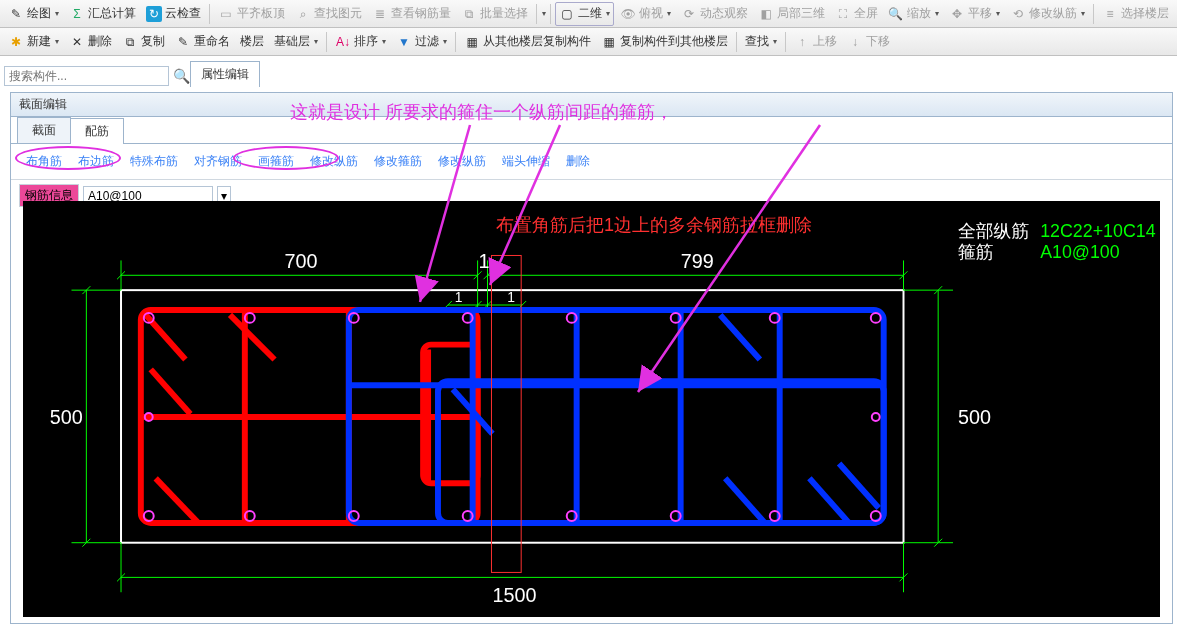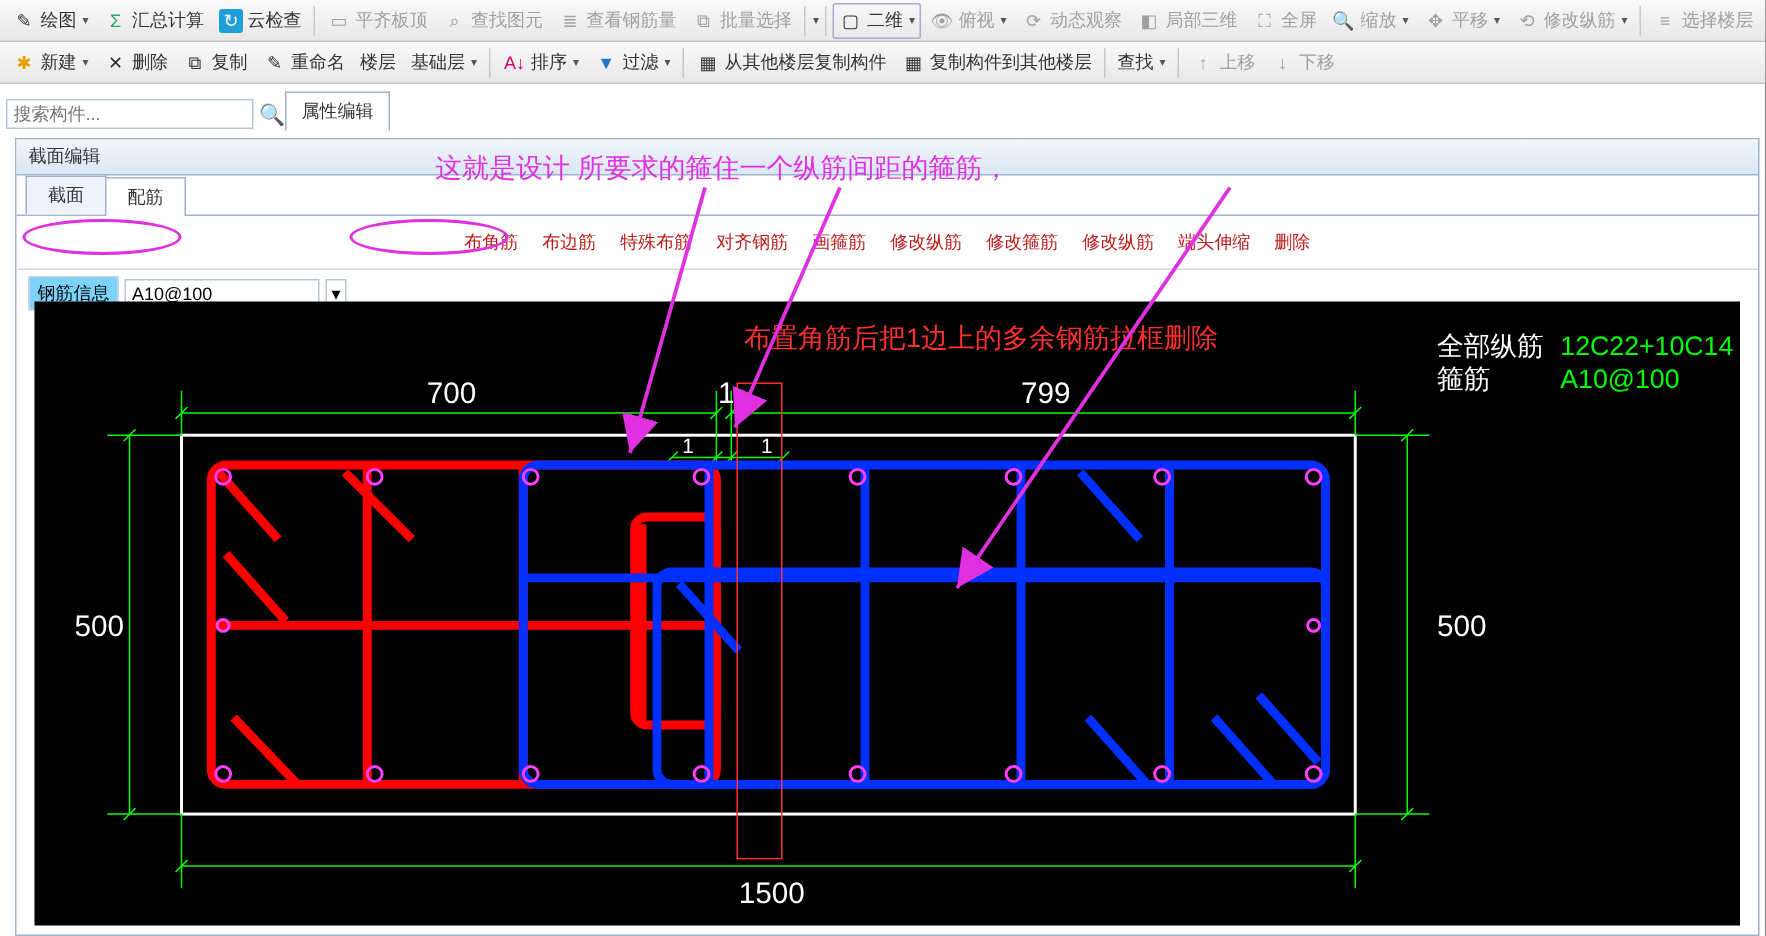--- a/index.html
+++ b/index.html
@@ -14,24 +14,24 @@
   .search-row { display: flex; align-items: center; gap: 4px; }
   .search-row input { width: 172px; height: 20px; border: 1px solid #b5c5d6; padding: 0 4px; font-size: 12px; color: #888; }
   .search-row .mag { color: #2a7de1; font-size: 14px; }
   .main-pane { position: absolute; left: 10px; top: 92px; right: 4px; bottom: 0; background: #fff; border: 1px solid #9db4cc; }
   .panel-title { background: linear-gradient(#f0f5fa,#dbe7f3); border-bottom: 1px solid #9db4cc; padding: 3px 8px; font-size: 12px; color: #333; }
   .tab-strip { position: absolute; left: 190px; top: 60px; }
   .tab { display: inline-block; border: 1px solid #9db4cc; border-bottom: none; background: #fff; padding: 4px 10px; font-size: 12px; color: #333; position: relative; top: 1px; }
   .inner-tabs { display: flex; border-bottom: 1px solid #9db4cc; }
   .inner-tabs .t { padding: 4px 14px; border: 1px solid #9db4cc; border-bottom: none; margin-right: -1px; background: #eef3f9; font-size: 12px; color: #333; margin-top:0;}
   .inner-tabs .t.active { background: #fff; position: relative; top: 1px; }
-  .cmd-row { padding: 6px 8px; display: flex; gap: 2px; font-size: 12px; color: #b91c1c; border-bottom: 1px solid #d0d8e0; position: relative; justify-content: center;}
+  .cmd-row { padding: 6px 8px; display: flex; gap: 2px; font-size: 12px; color: #3b82f6; border-bottom: 1px solid #d0d8e0; position: relative;}
   .cmd-row .cmd { padding: 2px 6px; border: 1px solid transparent; }
   .info-row { display: flex; align-items: center; gap: 4px; padding: 4px 8px; font-size: 12px; }
-  .info-row .lbl { background: #7dd3fc; border: 1px solid #c8d2dc; padding: 2px 5px; }
+  .info-row .lbl { background: #ec4899; border: 1px solid #c8d2dc; padding: 2px 5px; }
   .info-row input { width:130px; height: 20px; border: 1px solid #b5c5d6; padding: 0 4px; font-size: 12px; }
   .canvas { position: absolute; left: 12px; right: 12px; top: 108px; bottom: 6px; background: #000; }
   svg { display: block; }
   .anno { position: absolute; font-size: 18px; color: #e030e0; white-space: nowrap; font-weight: normal;}
   .anno.red { color: #ff3030; }
   .oval { position:absolute; border:2px solid #e030e0; border-radius:50%; }
 </style>
 </head>
 <body>
 

